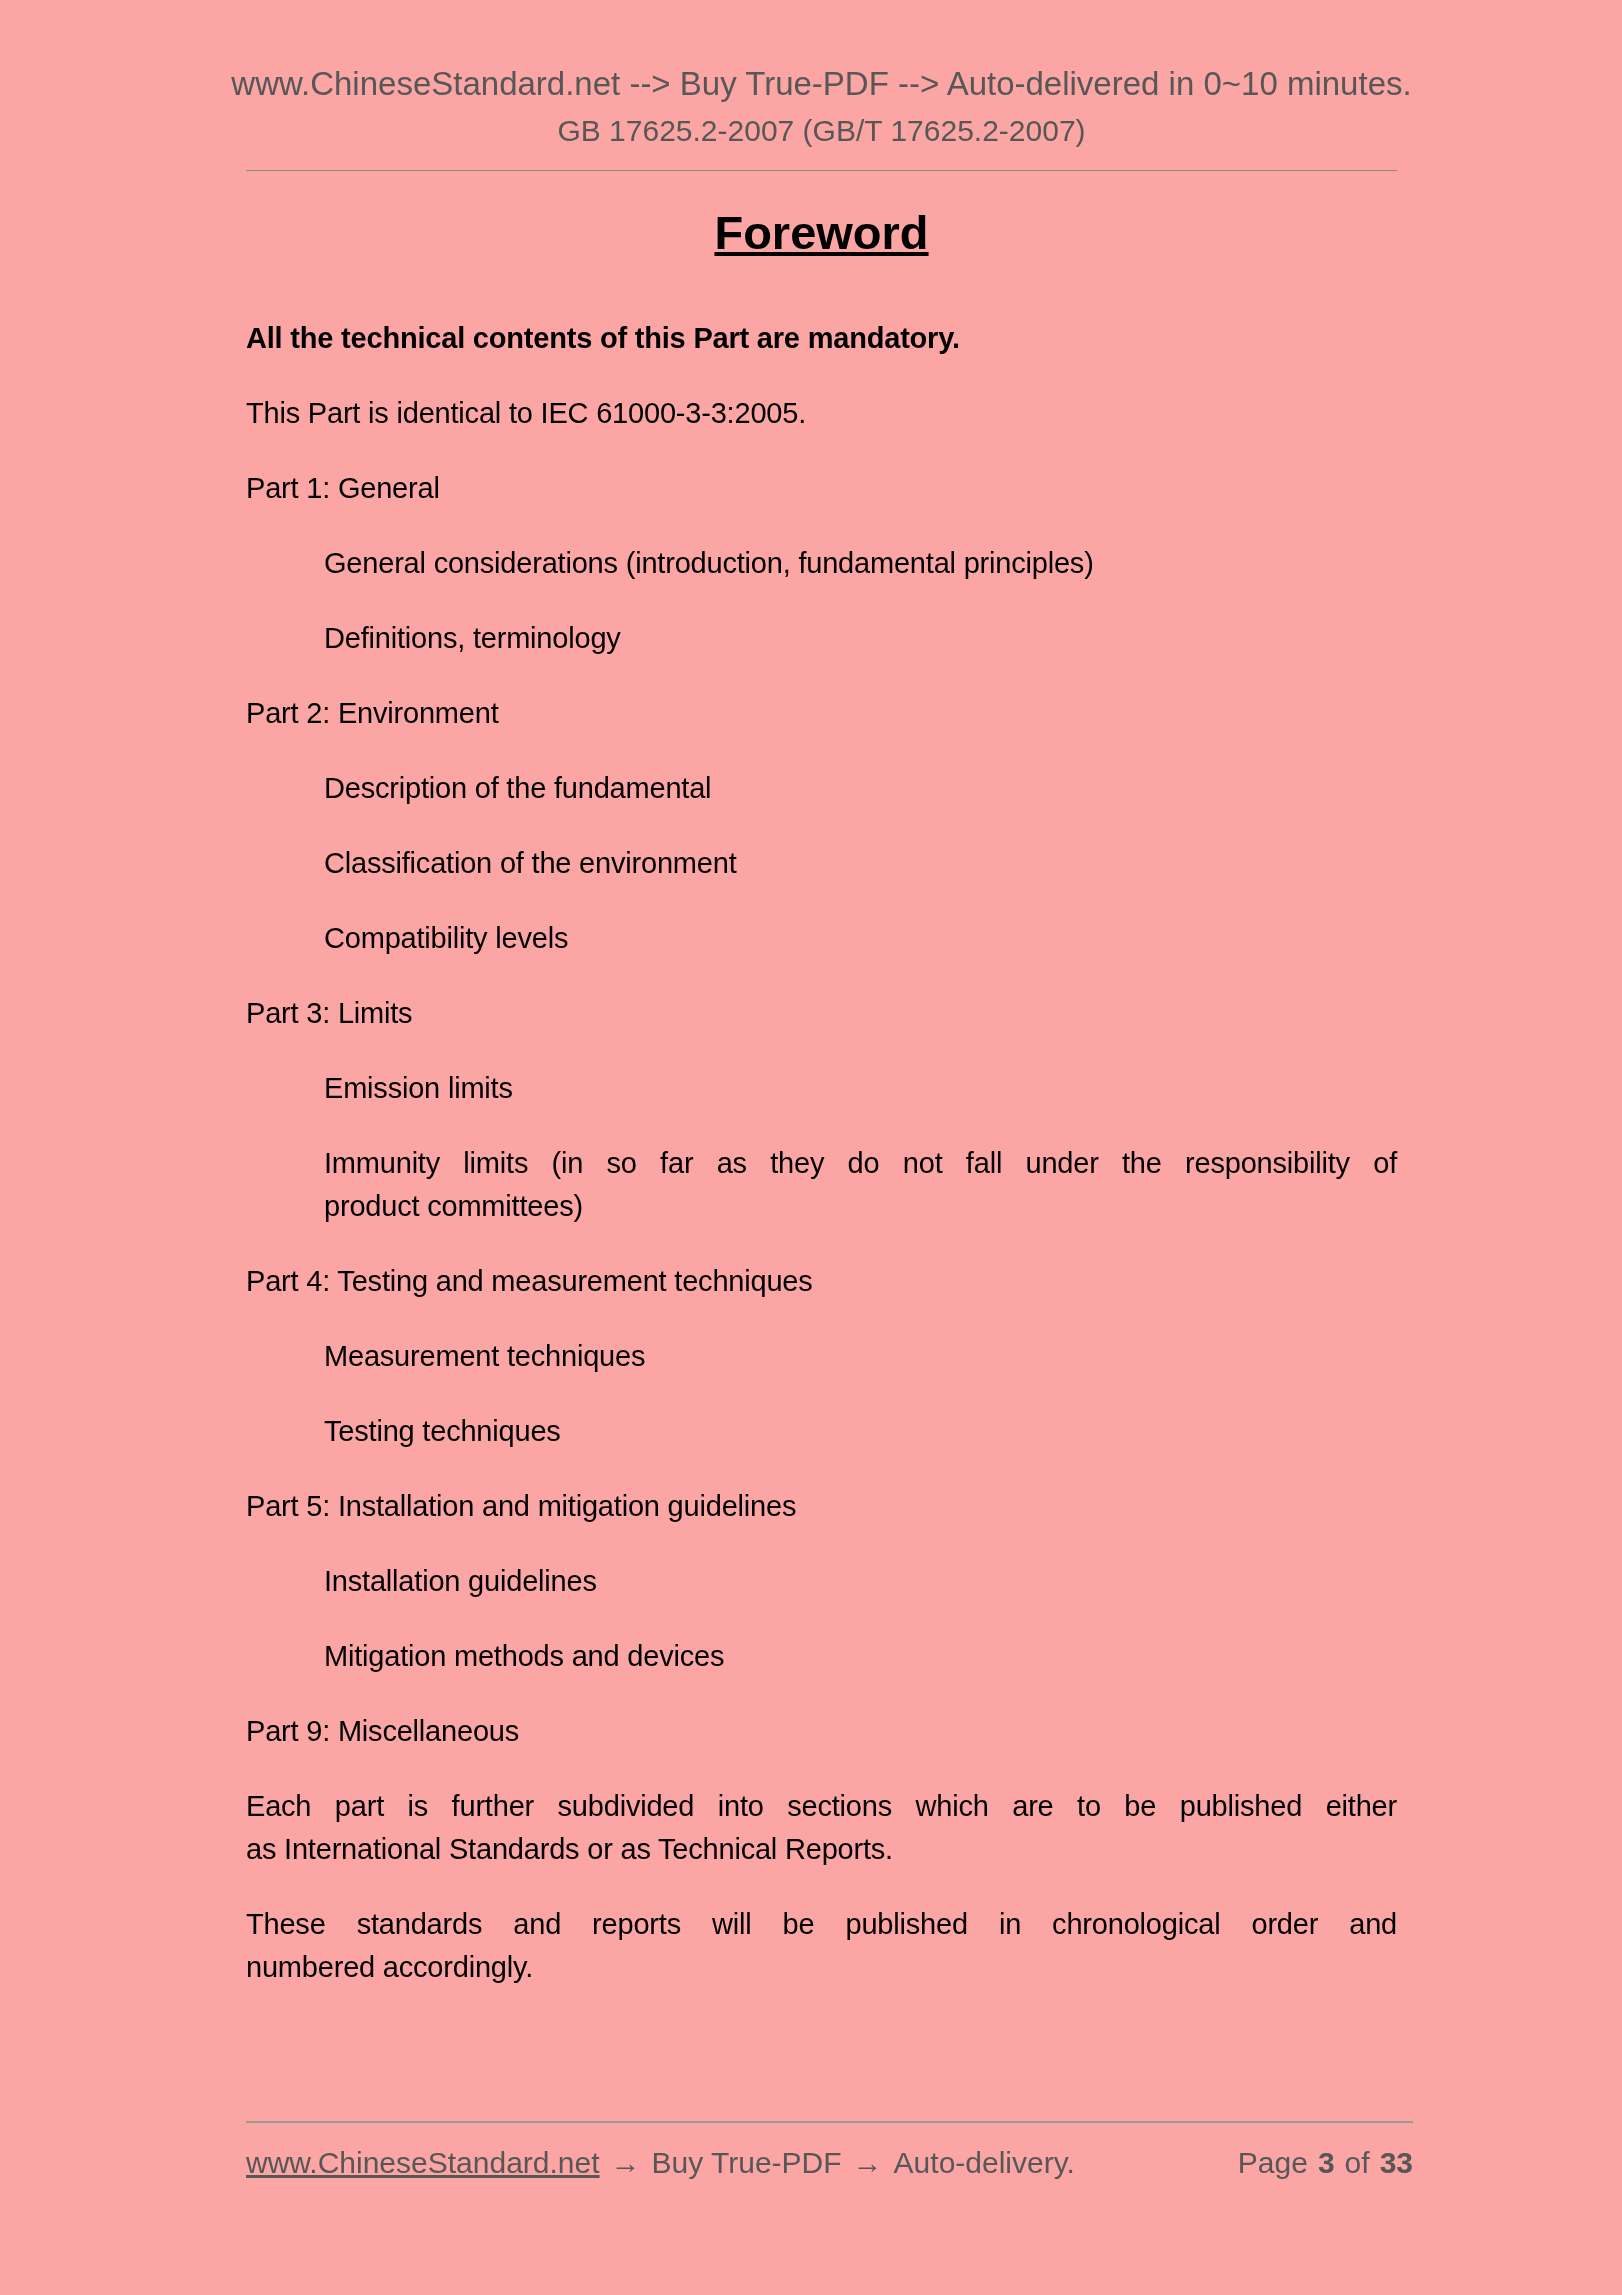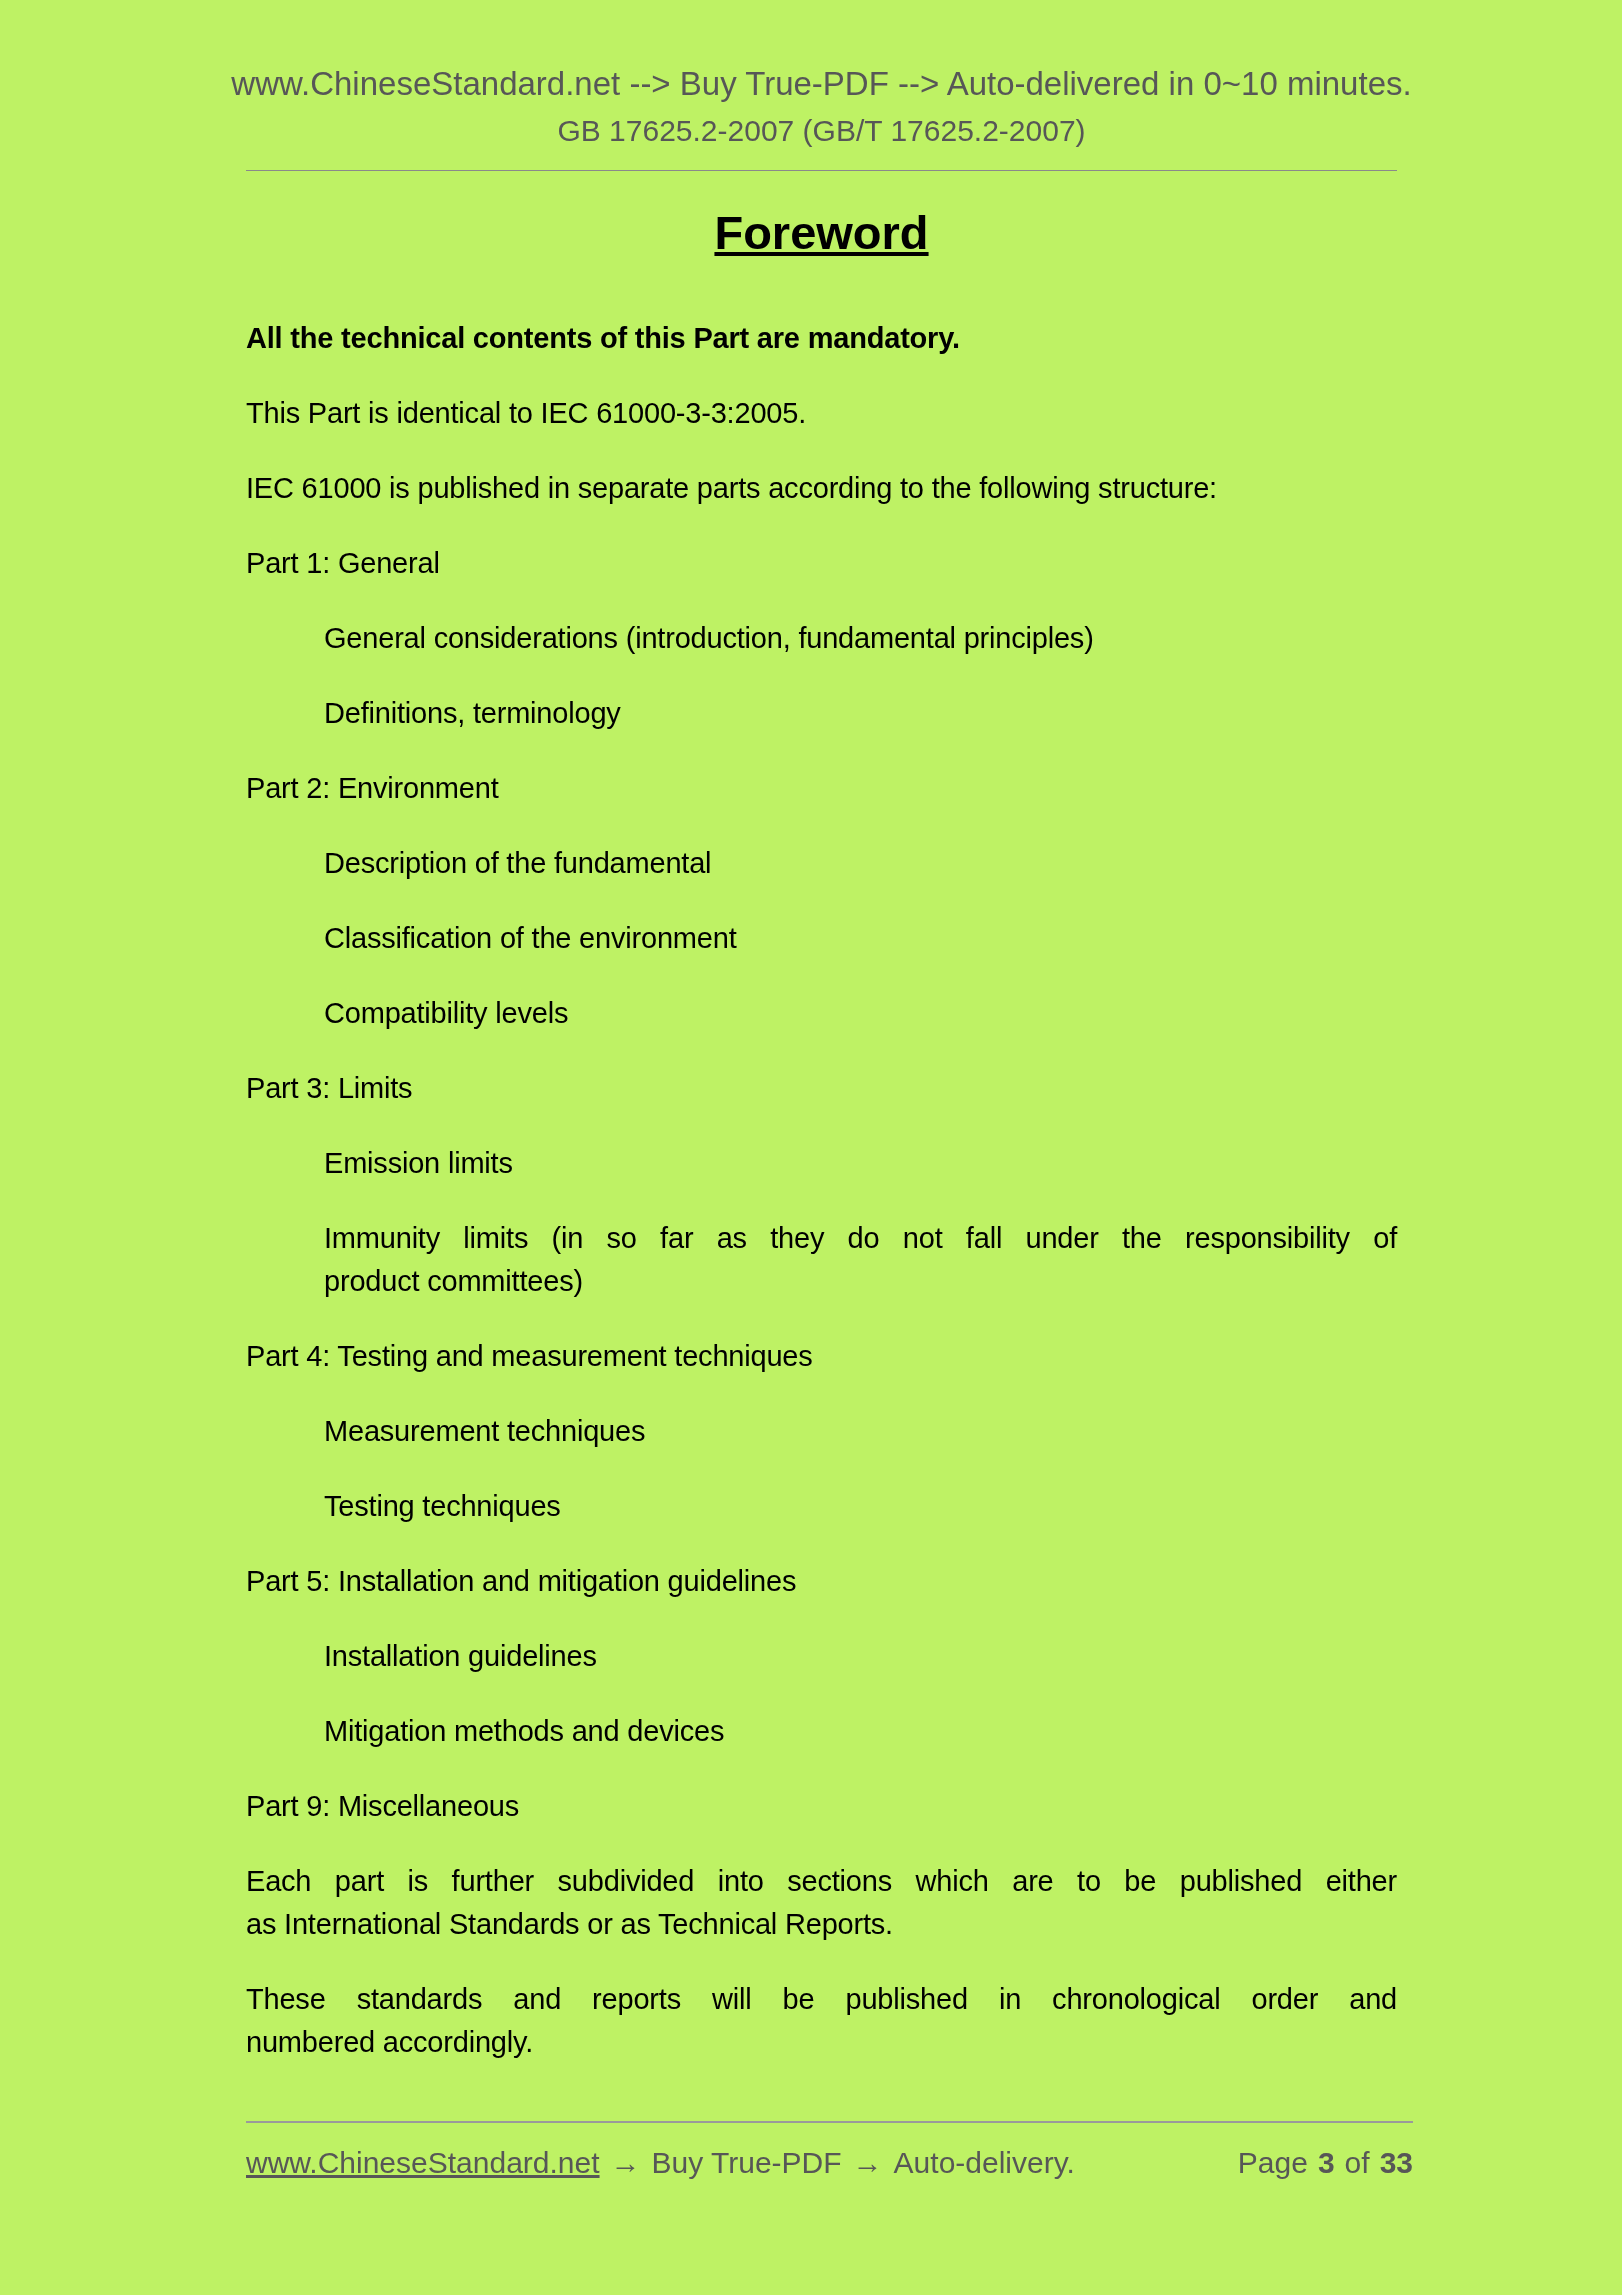--- a/index.html
+++ b/index.html
@@ -1,21 +1,21 @@
 <!DOCTYPE html>
 <html style="font-size:13.3px"><head>
 <meta charset="utf-8">
 <style>
   * { margin: 0; padding: 0; box-sizing: border-box; }
   html, body { background: #ffffff; }
   .page {
     position: relative;
     width: 1623px;
     height: 2295px;
-    background: #bef264;
+    background: #fca5a5;
     font-family: "Liberation Sans", "DejaVu Sans", sans-serif;
     color: #111111;
     padding: 65px 226px 0 246px; 
     overflow: hidden;
   }
   
   .hdr { margin: 0 -92px; text-align: center; color: #575757; }
   .hline1 { font-size: 33px; line-height: 37px; white-space: nowrap; }
   .hline2 { font-size: 30px; line-height: 33px; margin-top: 11.7px; white-space: nowrap; }
   .rule { height: 1.7px; background: #8a8a8a; margin-top: 23px; }
@@ -74,23 +74,20 @@
   <div class="rule"></div>
 
   <h1 class="title">Foreword</h1>
 
   <main id="doc-body">
       <div class="para bold">
         <div class="line">All the technical contents of this Part are mandatory.</div>
       </div>
       <div class="para">
         <div class="line">This Part is identical to IEC 61000-3-3:2005.</div>
-      </div>
-      <div class="para">
-        <div class="line">IEC 61000 is published in separate parts according to the following structure:</div>
       </div>
       <div class="para">
         <div class="line">Part 1: General</div>
       </div>
       <div class="para indent">
         <div class="line">General considerations (introduction, fundamental principles)</div>
       </div>
       <div class="para indent">
         <div class="line">Definitions, terminology</div>
       </div>

